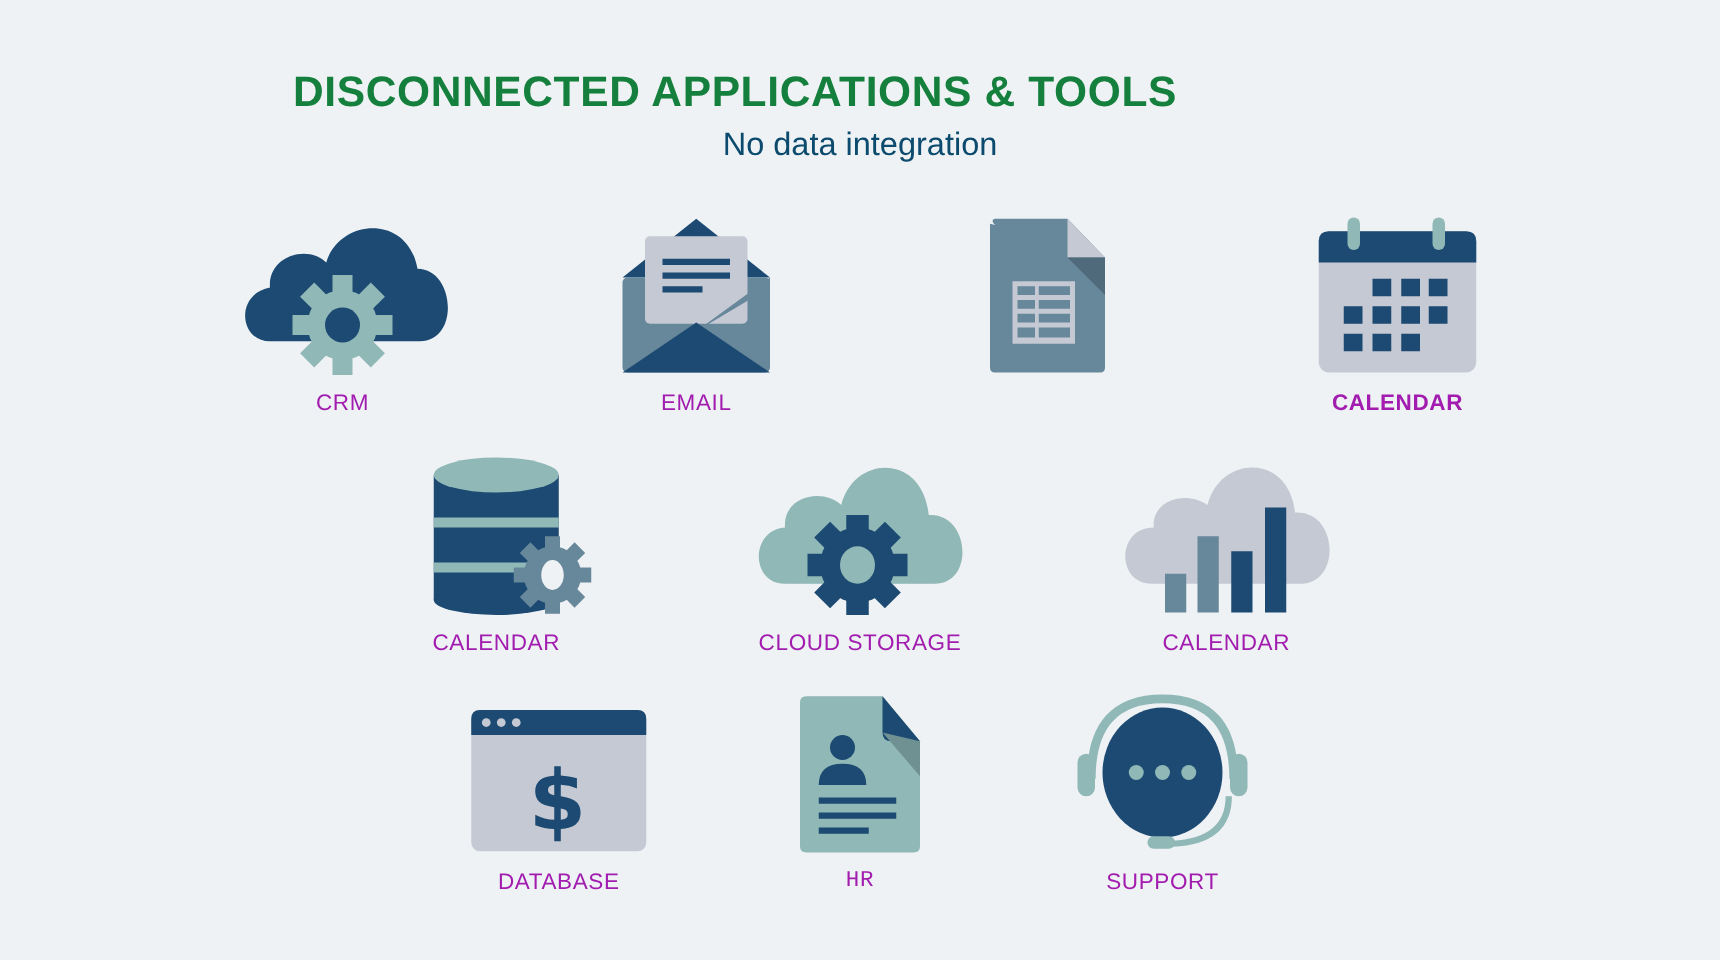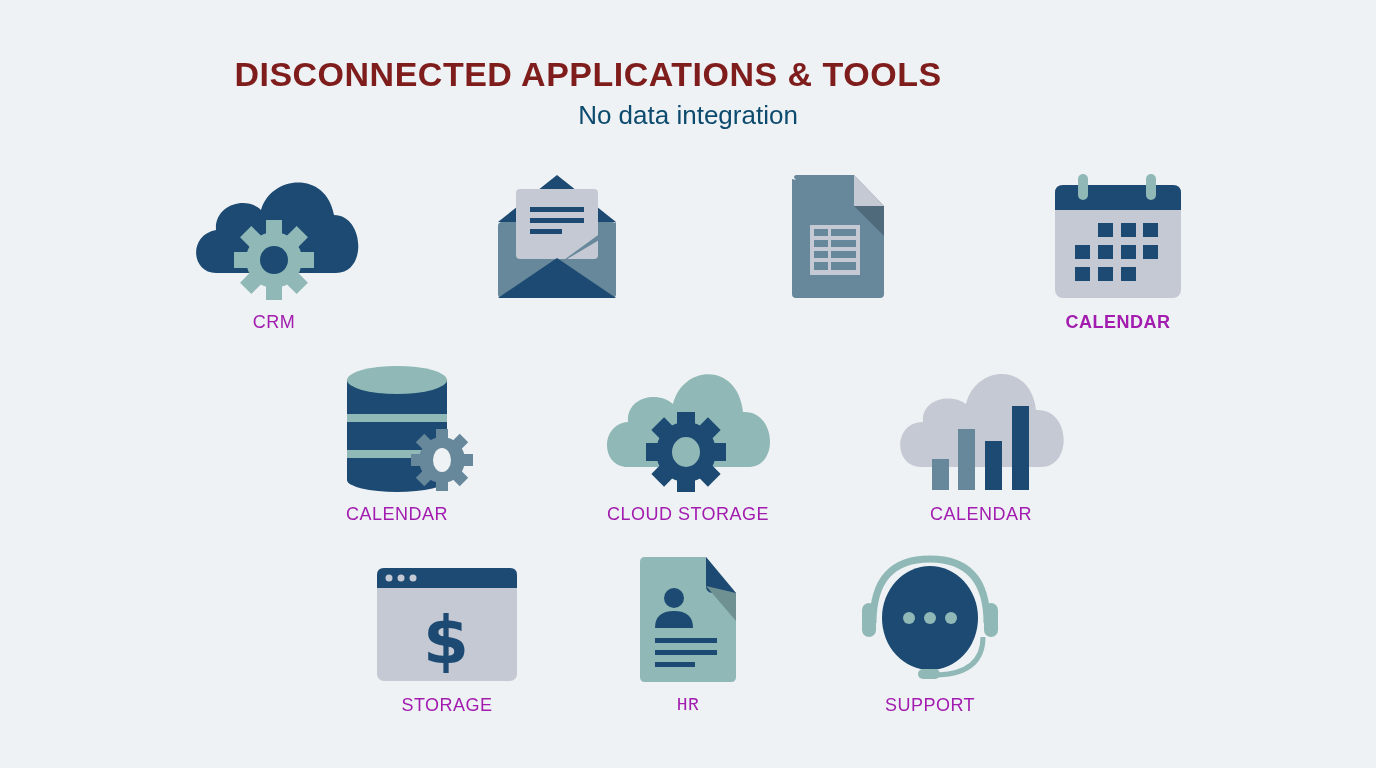--- a/index.html
+++ b/index.html
@@ -1,17 +1,17 @@
 <!DOCTYPE html>
 <html><head>
 <meta charset="utf-8">
 <style>
   html,body{margin:0;padding:0;}
   body{width:1376px;height:768px;background:#eef2f4;position:relative;overflow:hidden;font-family:"Liberation Sans",sans-serif;}
-  .title{position:absolute;left:0;top:55px;width:1176px;text-align:center;font-size:34px;font-weight:bold;color:#7f1d1d;letter-spacing:0.5px;}
+  .title{position:absolute;left:0;top:55px;width:1176px;text-align:center;font-size:34px;font-weight:bold;color:#15803d;letter-spacing:0.5px;}
   .subtitle{position:absolute;left:0;top:100px;width:1376px;text-align:center;font-size:26px;color:#0c4a6e;}
   .tool{position:absolute;width:220px;}
   .tool svg{display:block;position:absolute;}
   .label{position:absolute;width:220px;text-align:center;font-size:18px;color:#a21caf;letter-spacing:0.5px;}
 </style>
 </head>
 <body>
 
 <div class="title">DISCONNECTED APPLICATIONS &amp; TOOLS</div>
 <div class="subtitle">No data integration</div>
@@ -39,20 +39,21 @@
   <svg width="130" height="135" style="left:45px;top:0;" viewBox="0 0 130 135">
     <path d="M6 52 L65 5 L124 52 Z" fill="#1c4a72"></path>
     <rect x="6" y="52" width="118" height="76" rx="4" fill="#67879a"></rect>
     <rect x="24" y="19" width="82" height="70" rx="4" fill="#c5c9d3"></rect>
     <rect x="38" y="37" width="54" height="5" fill="#1c4a72"></rect>
     <rect x="38" y="48" width="54" height="5" fill="#1c4a72"></rect>
     <rect x="38" y="59" width="32" height="5" fill="#1c4a72"></rect>
     <path d="M6 52 L65 95 L124 52 L124 60 L65 95 Z" fill="#67879a"></path>
     <path d="M6 128 L65 88 L124 128 Z" fill="#1c4a72"></path>
   </svg>
+  <div class="label" style="left:0;top:142px;">EMAIL</div>
 </div>
 
 <div class="tool" style="left:728px;top:170px;height:170px;">
   <svg width="100" height="135" style="left:60px;top:0;" viewBox="0 0 100 135">
     <path d="M8 10 Q4 6 8 5 L66 5 L96 36 L96 124 Q96 128 92 128 L8 128 Q4 128 4 124 L4 9 Z" fill="#67879a"></path>
     <path d="M66 5 L96 36 L66 36 Z" fill="#c5c9d3"></path>
     <path d="M66 36 L96 36 L96 66 Z" fill="#4f6b7b"></path>
     <rect x="22" y="55" width="50" height="50" fill="#c5c9d3"></rect>
     <g fill="#67879a">
       <rect x="26" y="59" width="14" height="7"></rect>
@@ -144,21 +145,21 @@
 
 <div class="tool" style="left:337px;top:555px;height:170px;">
   <svg width="145" height="130" style="left:38px;top:8px;" viewBox="0 0 145 130">
     <rect x="2" y="5" width="140" height="113" rx="7" fill="#c5c9d3"></rect>
     <path d="M2 12 Q2 5 9 5 L135 5 Q142 5 142 12 L142 25 L2 25 Z" fill="#1c4a72"></path>
     <circle cx="14" cy="15" r="3.5" fill="#c5c9d3"></circle>
     <circle cx="26" cy="15" r="3.5" fill="#c5c9d3"></circle>
     <circle cx="38" cy="15" r="3.5" fill="#c5c9d3"></circle>
     <text x="71" y="100" text-anchor="middle" font-family="DejaVu Sans, sans-serif" font-weight="bold" font-size="66" fill="#1c4a72">$</text>
   </svg>
-  <div class="label" style="left:0;top:140px;">STORAGE</div>
+  <div class="label" style="left:0;top:140px;">DATABASE</div>
 </div>
 
 <div class="tool" style="left:578px;top:555px;height:170px;font-family:Liberation Mono, monospace;">
   <svg width="100" height="130" style="left:60px;top:0;" viewBox="0 0 100 130">
     <path d="M7 2 L68 2 L98 38 L98 122 Q98 127 93 127 L7 127 Q2 127 2 122 L2 7 Q2 2 7 2 Z" fill="#8fb8b6"></path>
     <path d="M68 2 L98 38 L75 38 Q68 38 68 31 Z" fill="#1c4a72"></path>
     <path d="M68 31 L98 38 L98 66 Z" fill="#6f9191"></path>
     <circle cx="36" cy="43" r="10" fill="#1c4a72"></circle>
     <path d="M17 73 Q17 56 36 56 Q55 56 55 73 Z" fill="#1c4a72"></path>
     <rect x="17" y="83" width="62" height="5" fill="#1c4a72"></rect>

